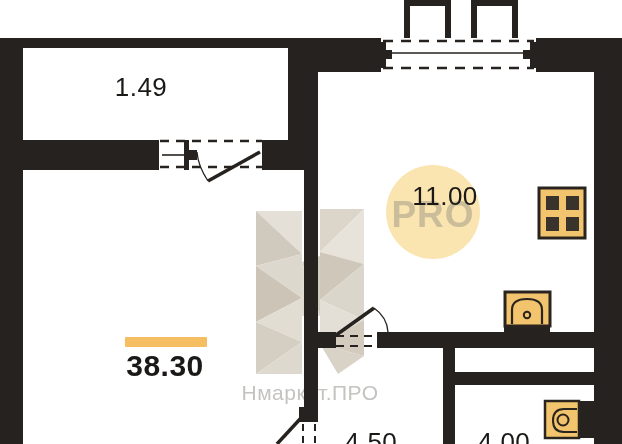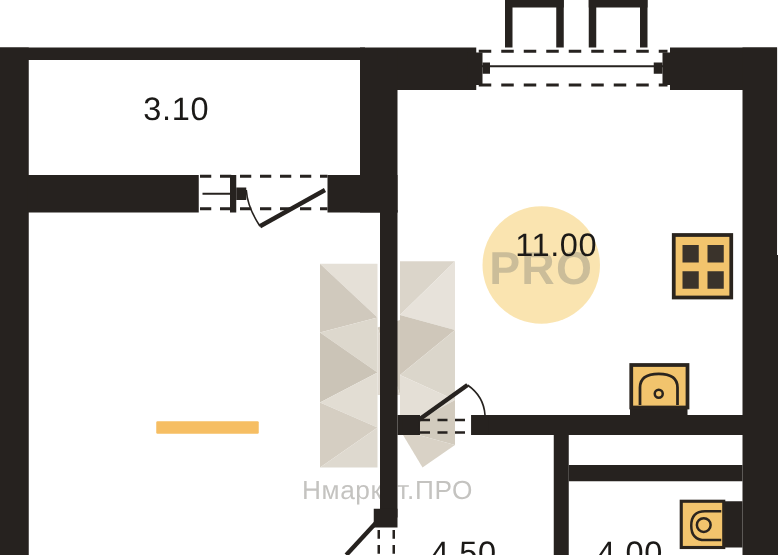--- a/index.html
+++ b/index.html
@@ -153,23 +153,24 @@
       <circle cx="527" cy="315" r="3.2" fill="none" stroke="#2a241e" stroke-width="2"></circle>
     </g>
     <g>
       <rect x="577" y="401" width="17" height="37" fill="#26221f"></rect>
       <rect x="545" y="401" width="34" height="37" fill="#f2c46d" stroke="#2a241e" stroke-width="2.5"></rect>
       <path d="M577,409 H564 Q553,409 553,420.5 Q553,432 564,432 H577" fill="none" stroke="#2a241e" stroke-width="2"></path>
       <circle cx="563" cy="420" r="5.5" fill="none" stroke="#2a241e" stroke-width="2"></circle>
     </g>
   </svg>
 
-  <div class="label area-num" style="left:141px;top:87px;">3.10</div>
+  <div class="label area-num" style="left:141px;top:87px;">1.49</div>
 
   <div class="label area-num" style="left:445px;top:196px;">11.00</div>
 
   <div class="highlight-bar"></div>
+  <div class="label total-num" style="left:165px;top:366px;">38.30</div>
 
   <div class="label area-num" style="left:371px;top:442px;">4.50</div>
 
   <div class="label area-num" style="left:504px;top:442px;">4.00</div>
 
 </div>
 
 </body></html>

